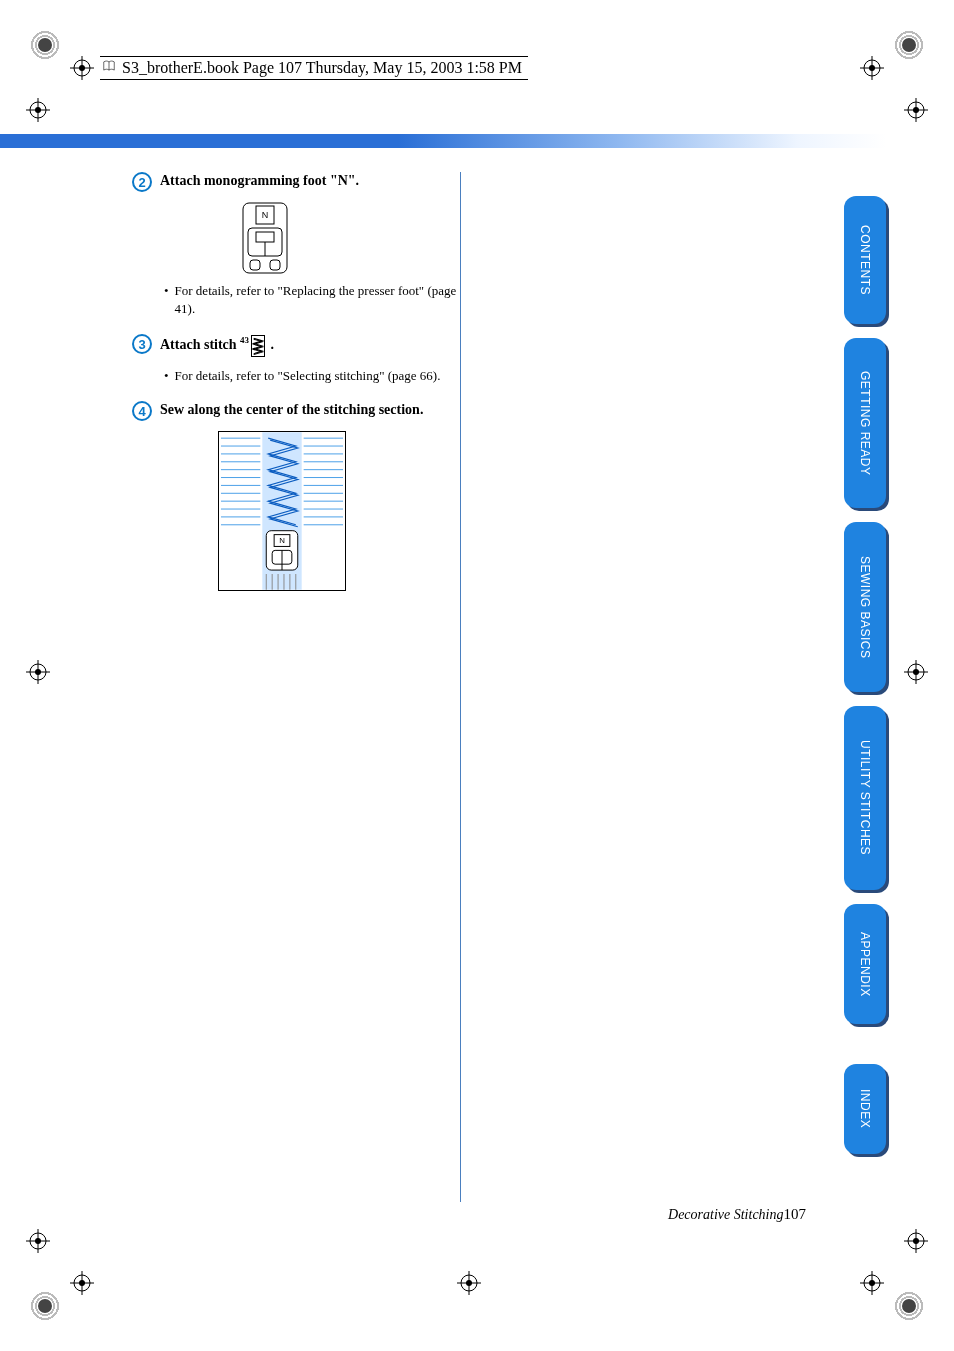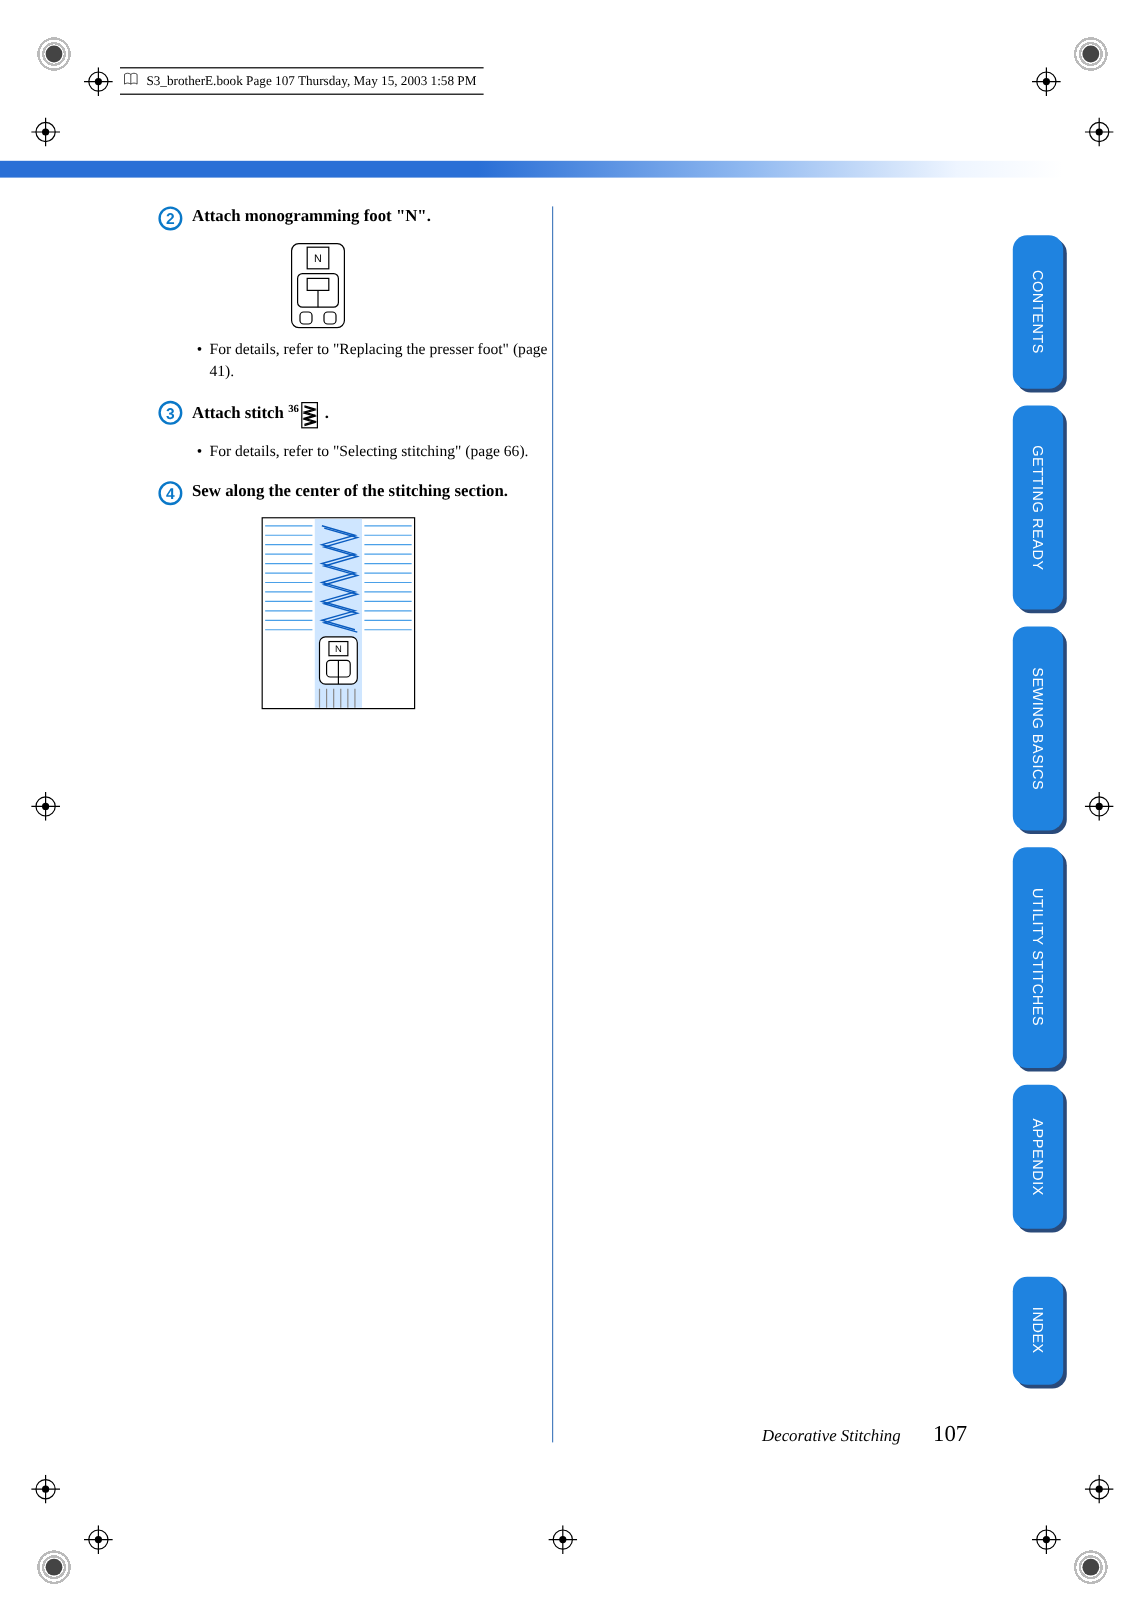--- a/index.html
+++ b/index.html
@@ -39,21 +39,21 @@
     .reg-mid-right { top: 98px; right: 26px; }
     .reg-mid-bl { bottom: 98px; left: 26px; }
     .reg-mid-br { bottom: 98px; right: 26px; }
     .reg-bottom-center { bottom: 56px; left: 457px; }
     .book-header {
       position: absolute;
       top: 56px; left: 100px;
       border-top: 1px solid #000;
       border-bottom: 1px solid #000;
       font-family: 'Times New Roman', serif;
-      font-size: 11px;
+      font-size: 16px;
       padding: 2px 6px 2px 2px;
       color: #000;
       display: flex; align-items: center; gap: 6px;
     }
     .book-header svg { width: 14px; height: 14px; }
 
     .gradient-bar {
       position: absolute;
       top: 134px; left: 0; right: 68px;
       height: 14px;
@@ -127,26 +127,26 @@
     }
     .tab-1 { height: 128px; }
     .tab-2 { height: 170px; }
     .tab-3 { height: 170px; }
     .tab-4 { height: 184px; }
     .tab-5 { height: 120px; }
     .tab-6 { height: 90px; margin-top: 26px; }
 
     .footer {
       position: absolute;
-      bottom: 144px; right: 148px;
+      bottom: 128px; right: 148px;
       font-size: 14px;
-      display: flex; align-items: baseline; gap: 27px;
+      display: flex; align-items: baseline; gap: 0;
     }
     .footer .section-name { font-style: italic; }
-    .footer .page-num { font-style: normal; font-size: 19px; }
+    .footer .page-num { font-style: normal; font-size: 15px; }
   </style>
 </head>
 <body>
 
 <div class="crop-mark crop-tl">
     <div class="crop-target"></div>
   </div>
 <div class="crop-mark crop-tr">
     <div class="crop-target"></div>
   </div>
@@ -279,21 +279,21 @@
   <div class="bullet">
     <span class="dot">•</span>
     <span>For details, refer to "Replacing the presser foot" (page 41).</span>
   </div>
 
   <div class="step-row">
     <div class="step-badge">
         <span>3</span>
       </div>
     <div class="step-title">
-      <span>Attach stitch </span><span class="step-sup">36</span><span class="stitch-icon-inline">
+      <span>Attach stitch </span><span class="step-sup">43</span><span class="stitch-icon-inline">
         <svg viewBox="0 0 14 22">
           <path d="M2 2 L12 5 L2 8 L12 11 L2 14 L12 17 L2 20" fill="none" stroke="#000" stroke-width="1.3"></path>
           <path d="M2 3 L12 6 L2 9 L12 12 L2 15 L12 18 L2 21" fill="none" stroke="#000" stroke-width="1.3"></path>
         </svg>
       </span><span> .</span>
     </div>
   </div>
   <div class="bullet">
     <span class="dot">•</span>
     <span>For details, refer to "Selecting stitching" (page 66).</span>

